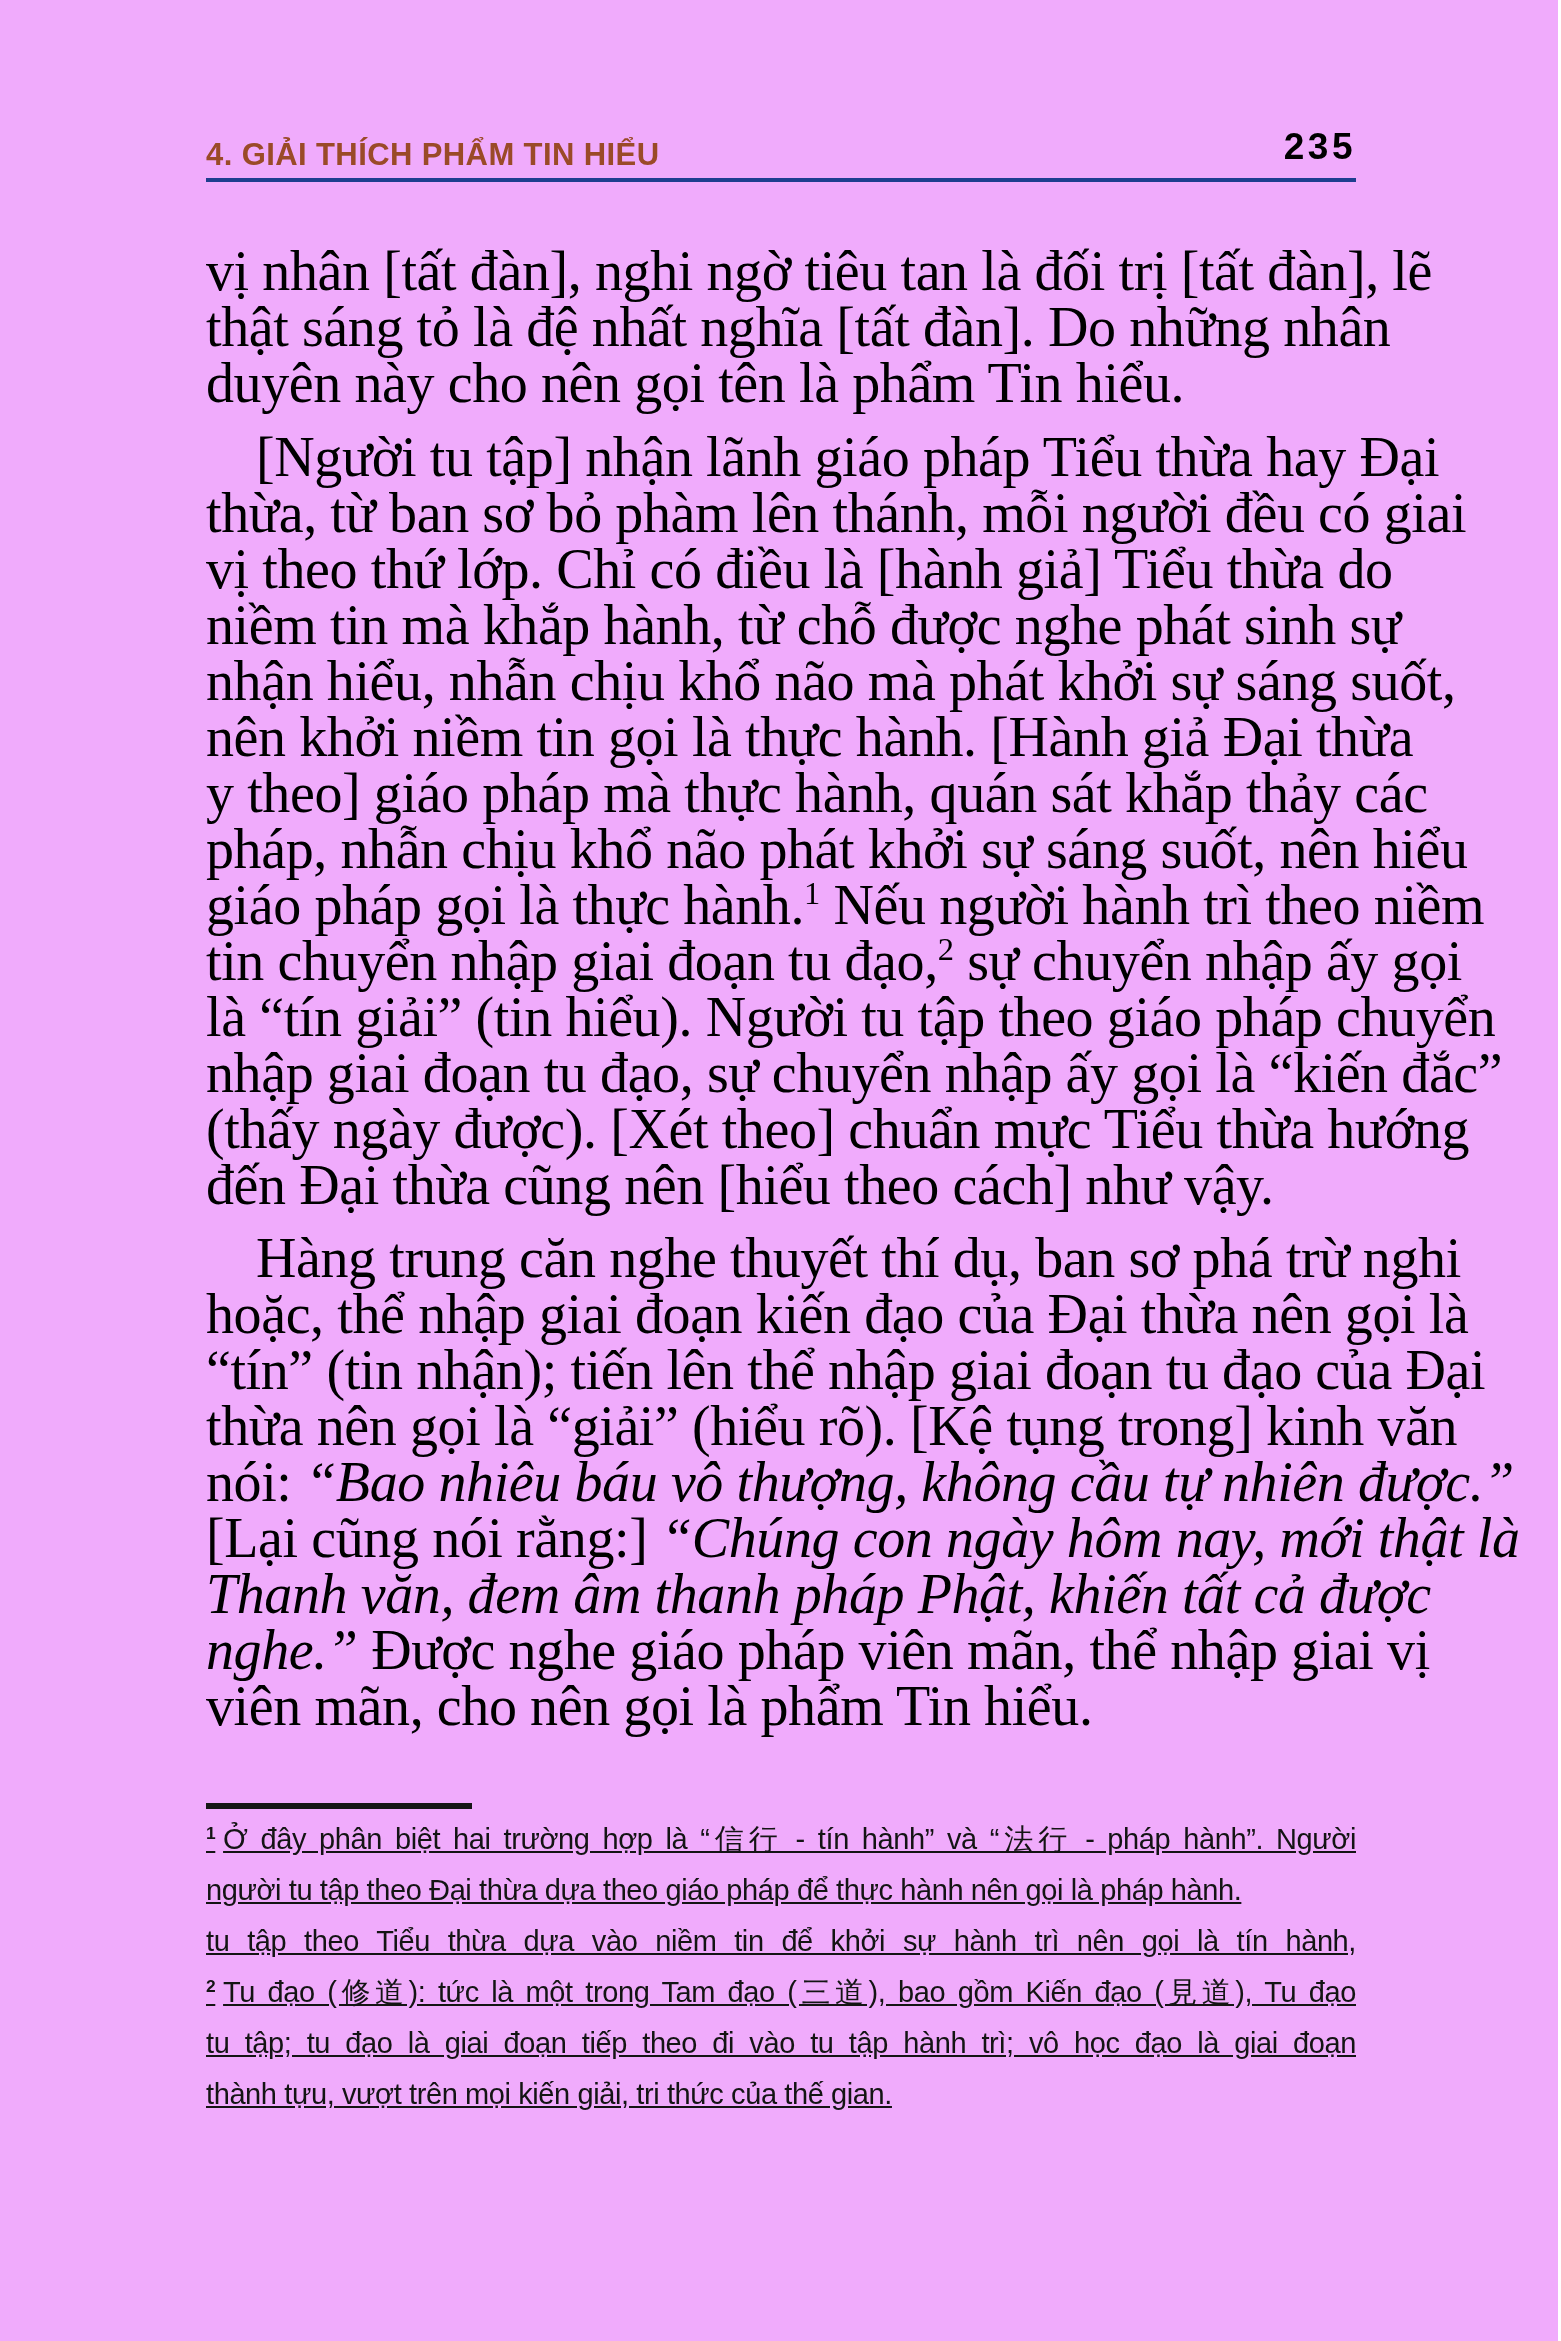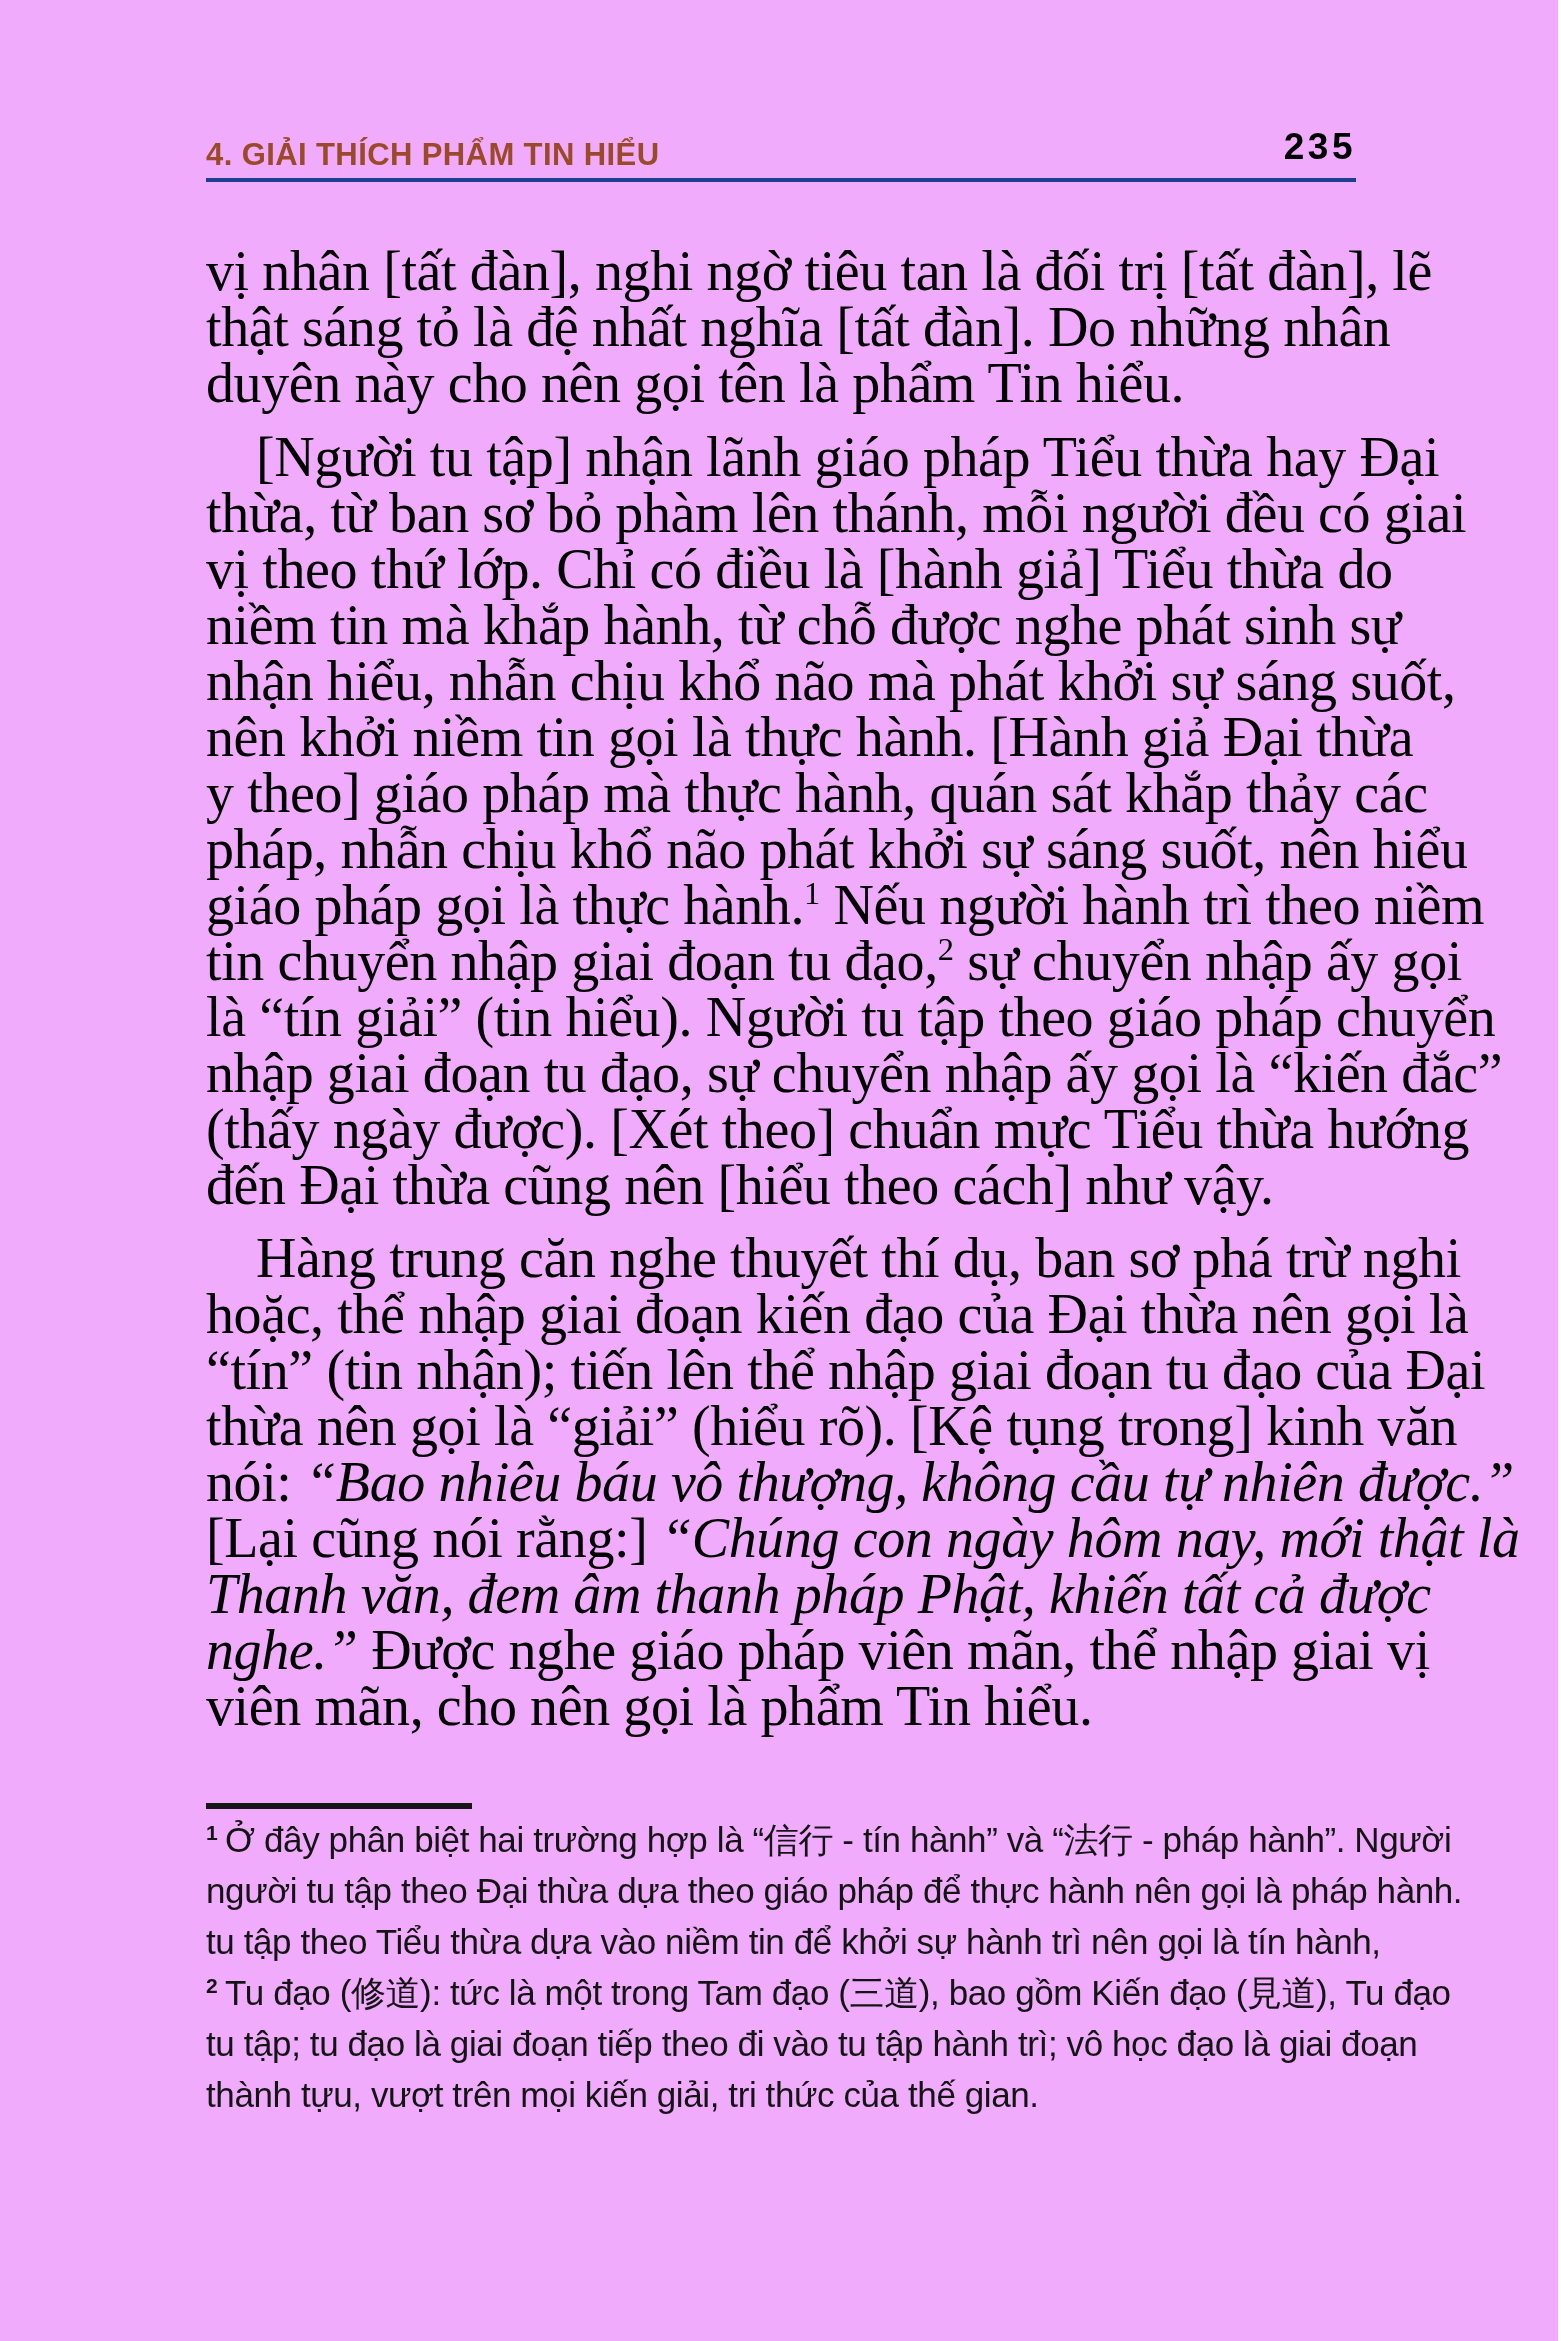--- a/index.html
+++ b/index.html
@@ -47,25 +47,25 @@
   sup.ref {
     font-size:58%; line-height:0; vertical-align:super;
   }
 
   
   .footnotes { margin:0 202px 0 206px; }
   .footnote-rule { margin-top:69px; width:266px; height:6px; background:#161616; }
   .footnote-list { margin-top:5.2px; }
   .footnote .fn-line {
     font-family:"Liberation Sans", sans-serif;
-    font-size:35px; line-height:51px;
+    font-size:29px; line-height:51px;
     letter-spacing:-0.4px;
     color:#141414;
     white-space:nowrap;
-    text-align:justify; text-align-last:justify;
+    text-align:justify; text-align-last:justify;text-decoration:underline;
   }
   .footnote .fn-line.last { text-align-last:left; }
   .footnote sup.fn-marker {
     font-size:60%; line-height:0; vertical-align:super;
     font-weight:bold; margin-right:7.8px;
   }
 </style>
 </head>
 <body>
 

